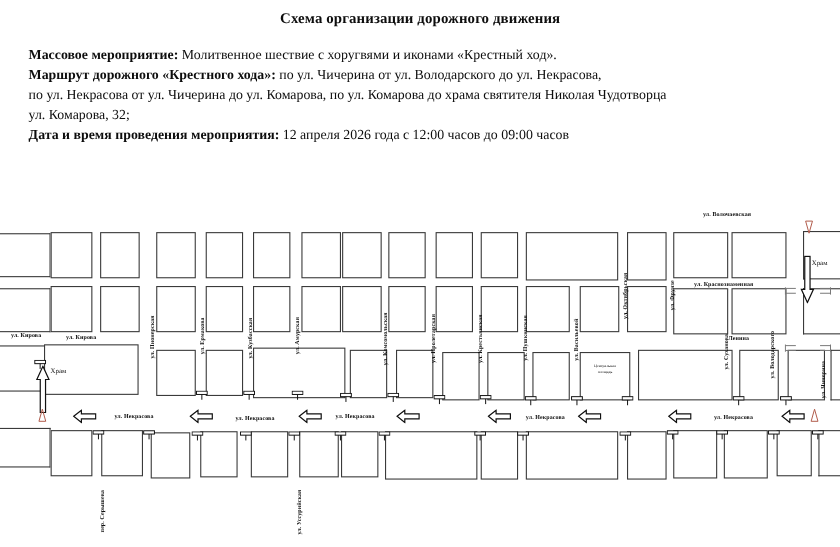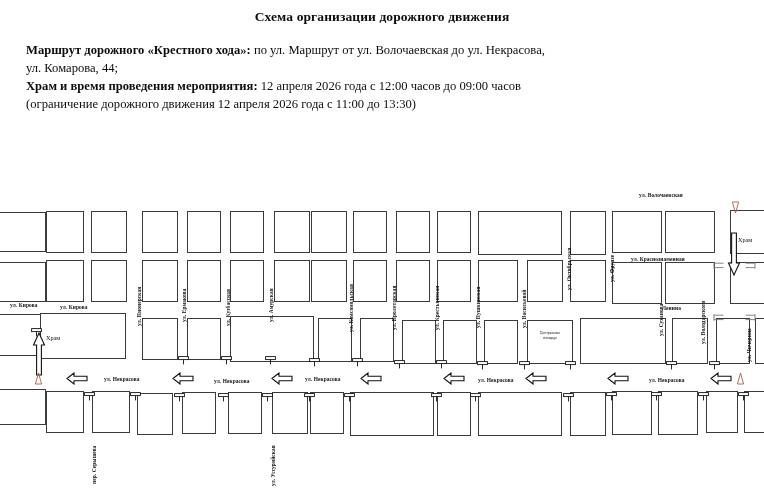--- a/index.html
+++ b/index.html
@@ -86,24 +86,25 @@
   .arrV{position:absolute;}
   .barrier{position:absolute;}
   .cone{position:absolute;}
 </style>
 </head>
 <body>
 
 <div id="doc-title">Схема организации дорожного движения</div>
 
 <div id="info-block">
-  <div class="ln"><b>Маршрут дорожного «Крестного хода»:</b><span> по ул. Маршрут от ул. Волочаевская до ул. Некрасова,</span></div>
-  <div class="ln"><span>ул. Комарова, 44;</span></div>
-  <div class="ln"><b>Храм и время проведения мероприятия:</b><span> 12 апреля 2026 года с 12:00 часов до 09:00 часов</span></div>
-  <div class="ln"><span>(ограничение дорожного движения 12 апреля 2026 года с 11:00 до 13:30)</span></div>
+  <div class="ln"><b>Массовое мероприятие:</b><span> Молитвенное шествие с хоругвями и иконами «Крестный ход».</span></div>
+  <div class="ln"><b>Маршрут дорожного «Крестного хода»:</b><span> по ул. Чичерина от ул. Володарского до ул. Некрасова,</span></div>
+  <div class="ln"><span>по ул. Некрасова от ул. Чичерина  до ул. Комарова, по ул. Комарова до храма святителя Николая Чудотворца</span></div>
+  <div class="ln"><span>ул. Комарова, 32;</span></div>
+  <div class="ln"><b>Дата и время проведения мероприятия:</b><span> 12 апреля 2026 года с 12:00 часов до 09:00 часов</span></div>
 </div>
 
 <div id="map">
 
   <div class="blk openL" style="left:-6px;top:26px;width:52px;height:40px;"></div>
   <div class="blk" style="left:46px;top:25px;width:38px;height:42px;"></div>
   <div class="blk" style="left:91px;top:25px;width:36px;height:42px;"></div>
   <div class="blk" style="left:142px;top:25px;width:36px;height:42px;"></div>
   <div class="blk" style="left:187px;top:25px;width:34px;height:42px;"></div>
   <div class="blk" style="left:230px;top:25px;width:34px;height:42px;"></div>

